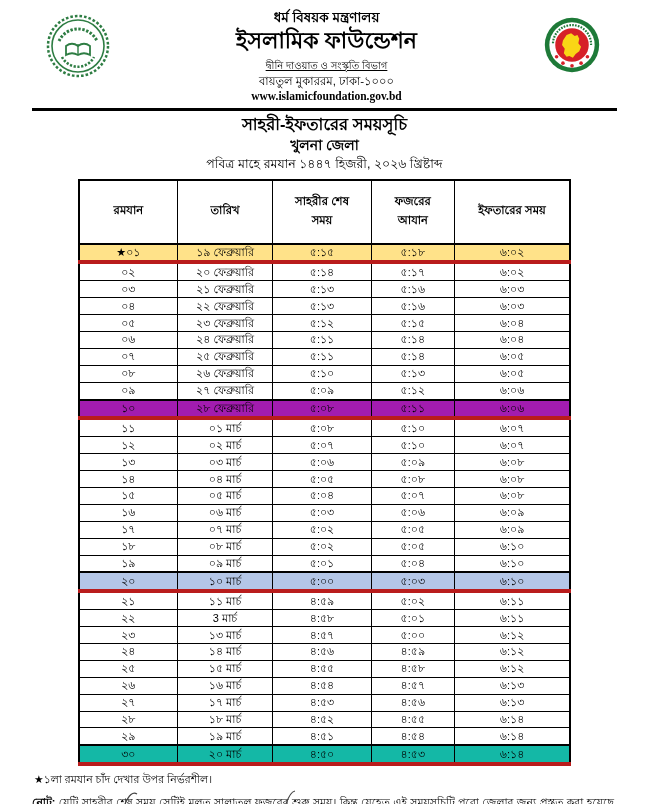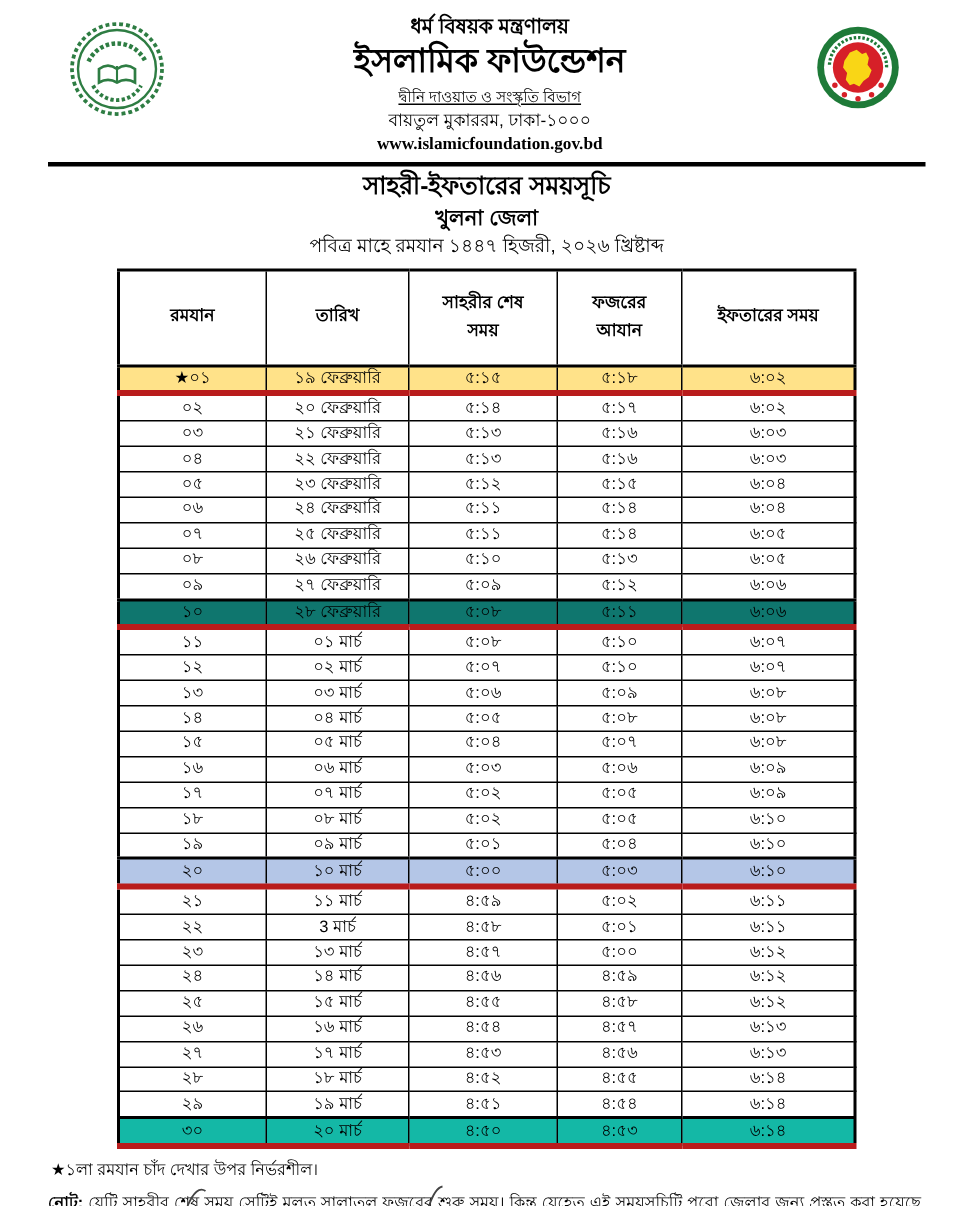--- a/index.html
+++ b/index.html
@@ -163,21 +163,21 @@
           <td>৫:১৩</td>
           <td>৬:০৫</td>
         </tr>
         <tr>
           <td>০৯</td>
           <td>২৭ ফেব্রুয়ারি</td>
           <td>৫:০৯</td>
           <td>৫:১২</td>
           <td>৬:০৬</td>
         </tr>
-        <tr class="hl" style="background: #0f766e; margin-top: 12px;">
+        <tr class="hl" style="background: #a21caf; margin-top: 12px;">
           <td>১০</td>
           <td>২৮ ফেব্রুয়ারি</td>
           <td>৫:০৮</td>
           <td>৫:১১</td>
           <td>৬:০৬</td>
         </tr>
         <tr>
           <td>১১</td>
           <td>০১ মার্চ</td>
           <td>৫:০৮</td>

